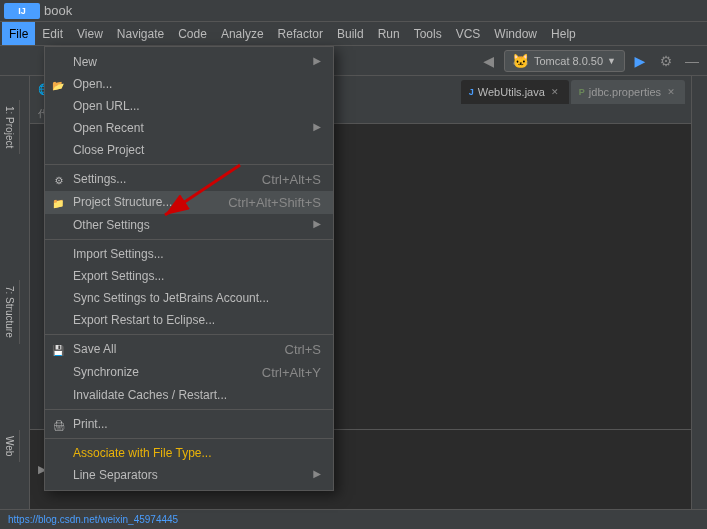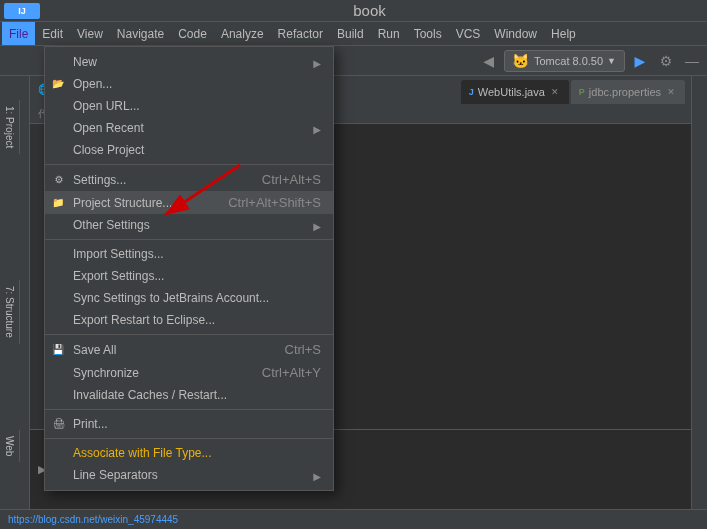--- a/index.html
+++ b/index.html
@@ -30,23 +30,23 @@
       border-radius: 2px;
       font-size: 9px;
       display: flex;
       align-items: center;
       justify-content: center;
       color: white;
       font-weight: bold;
     }
     .title-bar-text {
       color: #bbbbbb;
-      font-size: 15px;
+      font-size: 13px;
       flex: 1;
-      text-align: center;
+      text-align: left;
       padding-right: 8px;
     }
 
     
     .menu-bar {
       background: #3c3f41;
       height: 24px;
       display: flex;
       align-items: center;
       padding: 0 2px;
@@ -59,21 +59,21 @@
       cursor: pointer;
       height: 100%;
       display: flex;
       align-items: center;
     }
     .menu-item:hover, .menu-item.active {
       background: #4c5052;
     }
     .menu-item.active {
       background: #4a9eff;
-      color: #4c1d95;
+      color: #000000;
     }
 
     
     .toolbar {
       background: #3c3f41;
       height: 30px;
       display: flex;
       align-items: center;
       padding: 0 4px;
       border-bottom: 1px solid #555;
@@ -194,21 +194,21 @@
       left: 44px;
       width: 290px;
       background: #3c3f41;
       border: 1px solid #555;
       box-shadow: 4px 4px 12px rgba(0,0,0,0.5);
       z-index: 20;
       padding: 4px 0;
     }
     .menu-entry {
       display: flex;
-      align-items: flex-end;
+      align-items: flex-start;
       padding: 4px 12px 4px 28px;
       color: #bbbbbb;
       font-size: 12px;
       cursor: pointer;
       position: relative;
       min-height: 22px;
     }
     .menu-entry.disabled {
       color: #eab308;
       cursor: default;

